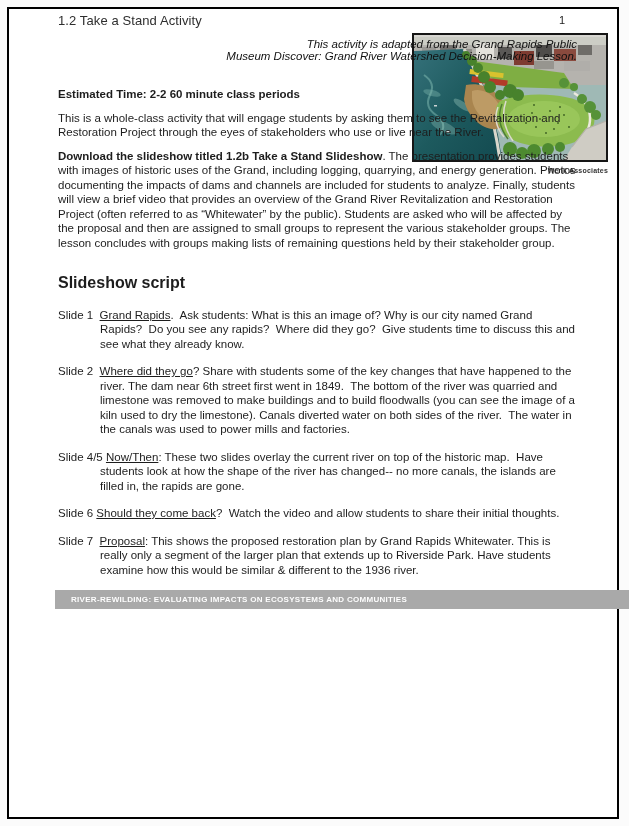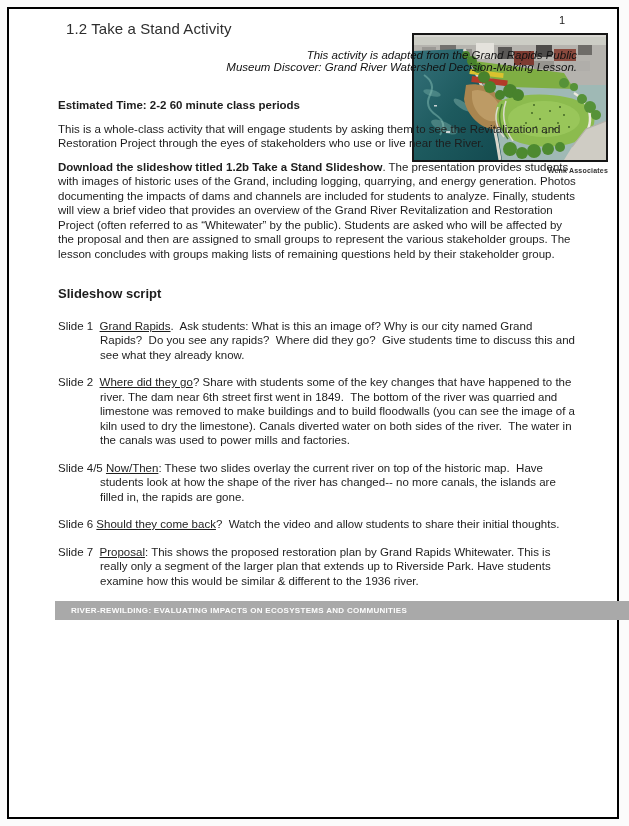--- a/index.html
+++ b/index.html
@@ -10,26 +10,26 @@
     font-family:"Liberation Sans",sans-serif;color:#1d1d1d;
   }
   .content{position:relative;padding:0 40px 0 49px;}
   .page-number{position:absolute;top:5px;right:52px;font-size:11px;color:#222;}
   
   .hero{position:absolute;left:403px;top:24px;width:196px;height:129px;border:2px solid #161616;background:#9fb9b5;overflow:hidden;}
   .hero svg{display:block;width:100%;height:100%;}
   .hero-caption{position:absolute;left:403px;top:158px;width:196px;text-align:right;font-size:7px;font-weight:bold;color:#333;letter-spacing:.2px;}
   
   h1.project{margin:0;padding-top:48px;width:400px;font-size:17.5px;line-height:33px;font-weight:400;color:#808080;letter-spacing:.2px;}
-  h2.activity{margin:8px;font-size:15px;line-height:24px;font-weight:400;color:#2e2e2e;letter-spacing:.1px;}
+  h2.activity{margin:0;font-size:13px;line-height:24px;font-weight:400;color:#2e2e2e;letter-spacing:.1px;}
   .subtitle{margin:5px 0 0;font-size:11.5px;line-height:12px;font-style:italic;color:#111;text-align:right;}
   
   .estimated{margin:25px 0 0;font-size:11.5px;line-height:14.5px;font-weight:bold;white-space:pre-wrap;}
   p.body-par{margin:9px 0 0;font-size:11.5px;line-height:14.5px;white-space:pre-wrap;}
-  h3.script{margin:26px 0 17px;font-size:13px;line-height:14.5px;font-weight:bold;}
+  h3.script{margin:26px 0 17px;font-size:16px;line-height:14.5px;font-weight:bold;}
   .slides{margin-top:12px;}
   .slide{margin:0 0 13px;font-size:11.5px;line-height:14.5px;white-space:pre-wrap;padding-left:42px;text-indent:-42px;}
   .slide .u{text-decoration:underline;text-align:center;}
   
   .footer-banner{
     margin:6px 0 0 -3px;width:624px;height:19px;line-height:19px;
     background:#a9a9a9;color:#fdfdfd;font-size:8px;font-weight:bold;
     letter-spacing:.3px;padding-left:16px;
   }
 </style>

